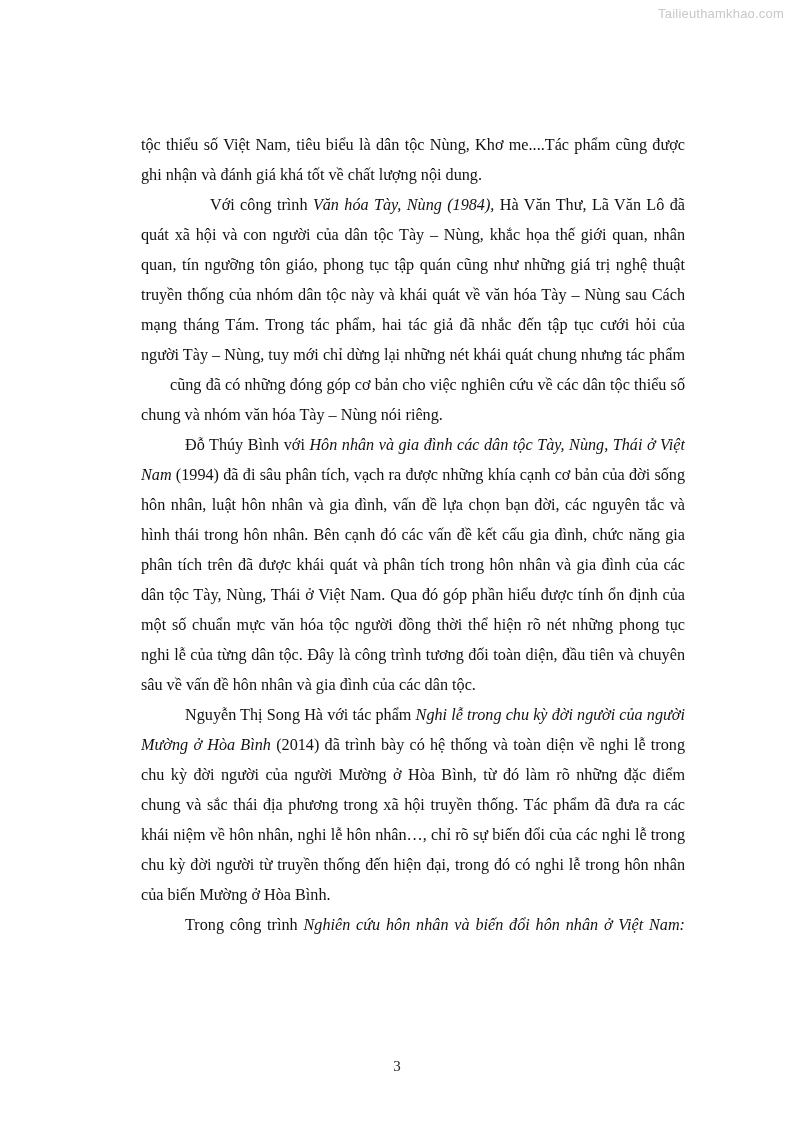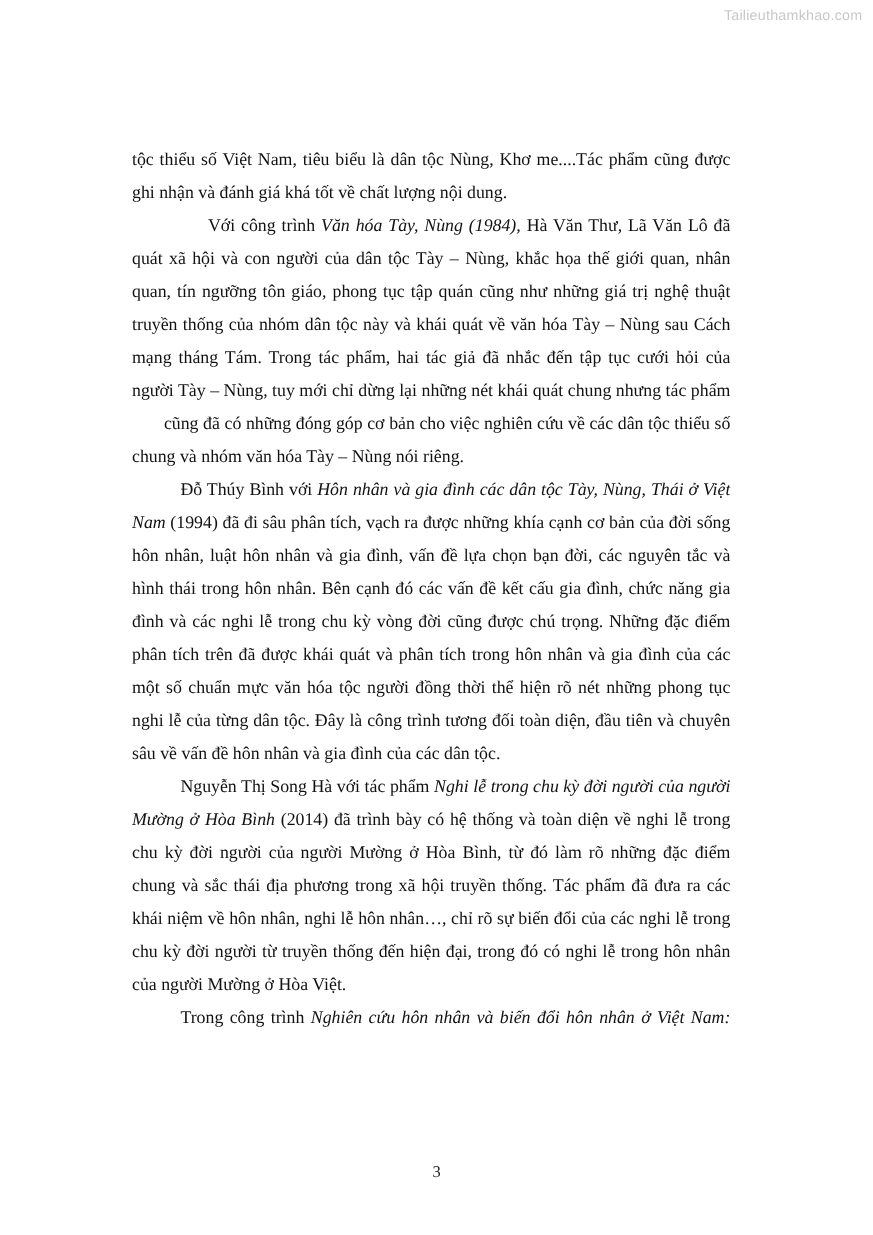--- a/index.html
+++ b/index.html
@@ -19,21 +19,21 @@
       position: absolute;
       top: 6px;
       right: 10px;
       font-family: "Liberation Sans", "DejaVu Sans", sans-serif;
       font-size: 13px;
       color: #c8c8c8;
       letter-spacing: 0.2px;
     }
     .page-body {
       position: absolute;
-      left: 120px;
+      left: 141px;
       top: 130px;
       width: 544px;
     }
     .line {
       height: 30px;
       line-height: 30px;
       font-size: 16.2px;
       white-space: nowrap;
       text-align: justify;
       text-align-last: justify;
@@ -75,33 +75,33 @@
       <div class="line" style="white-space: normal;"><span class="seg" style="white-space: normal;">mạng tháng Tám. Trong tác phẩm, hai tác giả đã nhắc đến tập tục cưới hỏi của</span></div>
       <div class="line" style="white-space: normal;"><span class="seg" style="white-space: normal;">người Tày – Nùng, tuy mới chỉ dừng lại những nét khái quát chung nhưng tác phẩm</span></div>
       <div class="line" style="white-space: normal;"><span class="seg" style="white-space: normal; margin-left: 29px;">cũng đã có những đóng góp cơ bản cho việc nghiên cứu về các dân tộc thiểu số nói</span></div>
       <div class="line last"><span class="seg">chung và nhóm văn hóa Tày – Nùng nói riêng.</span></div>
     </div>
     <div>
       <div class="line indent" style="white-space: normal;"><span class="seg" style="white-space: normal;">Đỗ Thúy Bình với </span><span class="seg it" style="white-space: normal;">Hôn nhân và gia đình các dân tộc Tày, Nùng, Thái ở Việt</span></div>
       <div class="line" style="white-space: normal;"><span class="seg it" style="white-space: normal;">Nam</span><span class="seg" style="white-space: normal;"> (1994) đã đi sâu phân tích, vạch ra được những khía cạnh cơ bản của đời sống</span></div>
       <div class="line" style="white-space: normal;"><span class="seg" style="white-space: normal;">hôn nhân, luật hôn nhân và gia đình, vấn đề lựa chọn bạn đời, các nguyên tắc và</span></div>
       <div class="line" style="white-space: normal;"><span class="seg" style="white-space: normal;">hình thái trong hôn nhân. Bên cạnh đó các vấn đề kết cấu gia đình, chức năng gia</span></div>
-      <div class="line" style="white-space: normal;"><span class="seg" style="white-space: normal;">đình và các nghi lễ trong chu kỳ vòng đời cũng được chú trọng. Những đặc điểm</span></div>
       <div class="line" style="white-space: normal;"><span class="seg" style="white-space: normal;">phân tích trên đã được khái quát và phân tích trong hôn nhân và gia đình của các</span></div>
+      <div class="line" style="white-space: normal;"><span class="seg" style="white-space: normal;">dân tộc Tày, Nùng, Thái ở Việt Nam. Qua đó góp phần hiểu được tính ổn định của</span></div>
       <div class="line" style="white-space: normal;"><span class="seg" style="white-space: normal;">một số chuẩn mực văn hóa tộc người đồng thời thể hiện rõ nét những phong tục</span></div>
       <div class="line" style="white-space: normal;"><span class="seg" style="white-space: normal;">nghi lễ của từng dân tộc. Đây là công trình tương đối toàn diện, đầu tiên và chuyên</span></div>
       <div class="line last"><span class="seg">sâu về vấn đề hôn nhân và gia đình của các dân tộc.</span></div>
     </div>
     <div>
       <div class="line indent" style="white-space: normal;"><span class="seg" style="white-space: normal;">Nguyễn Thị Song Hà với tác phẩm </span><span class="seg it" style="white-space: normal;">Nghi lễ trong chu kỳ đời người của người</span></div>
       <div class="line" style="white-space: normal;"><span class="seg it" style="white-space: normal;">Mường ở Hòa Bình</span><span class="seg" style="white-space: normal;"> (2014) đã trình bày có hệ thống và toàn diện về nghi lễ trong</span></div>
       <div class="line" style="white-space: normal;"><span class="seg" style="white-space: normal;">chu kỳ đời người của người Mường ở Hòa Bình, từ đó làm rõ những đặc điểm</span></div>
       <div class="line" style="white-space: normal;"><span class="seg" style="white-space: normal;">chung và sắc thái địa phương trong xã hội truyền thống. Tác phẩm đã đưa ra các</span></div>
       <div class="line" style="white-space: normal;"><span class="seg" style="white-space: normal;">khái niệm về hôn nhân, nghi lễ hôn nhân…, chỉ rõ sự biến đổi của các nghi lễ trong</span></div>
       <div class="line" style="white-space: normal;"><span class="seg" style="white-space: normal;">chu kỳ đời người từ truyền thống đến hiện đại, trong đó có nghi lễ trong hôn nhân</span></div>
-      <div class="line last"><span class="seg">của người Mường ở Hòa Việt.</span></div>
+      <div class="line last"><span class="seg">của biến Mường ở Hòa Bình.</span></div>
     </div>
     <div>
       <div class="line indent" style="white-space: normal;"><span class="seg" style="white-space: normal;">Trong công trình </span><span class="seg it" style="white-space: normal;">Nghiên cứu hôn nhân và biến đổi hôn nhân ở Việt Nam:</span></div>
     </div>
   </div>
 
 <div class="page-number">3</div>
 
 </body></html>

